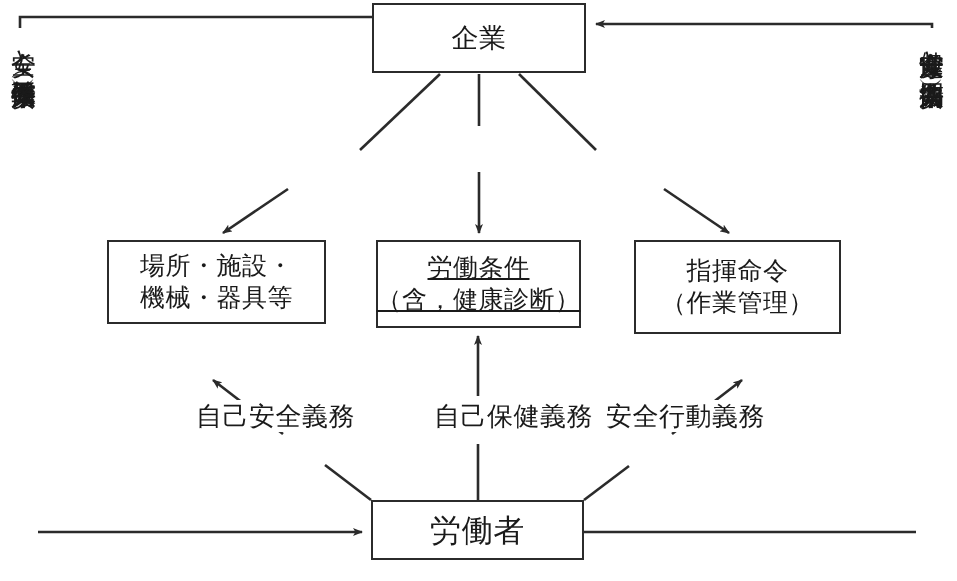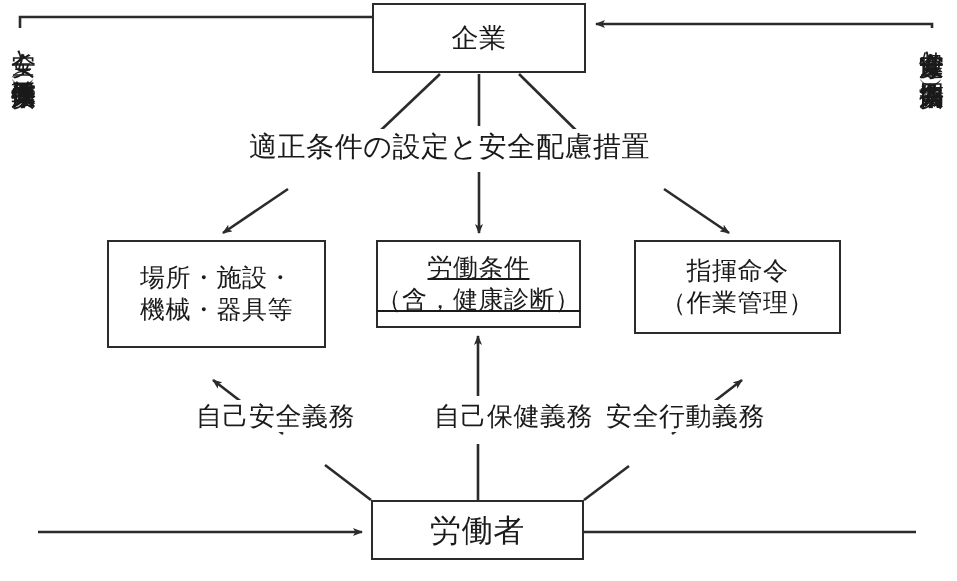--- a/index.html
+++ b/index.html
@@ -56,21 +56,21 @@
     left: 371px;
     top: 500px;
     width: 213px;
     height: 60px;
     font-size: 31px;
   }
   #node-place {
     left: 107px;
     top: 240px;
     width: 219px;
-    height: 108px;
+    height: 84px;
     font-size: 25px;
   }
   #node-conditions {
     left: 376px;
     top: 240px;
     width: 205px;
     height: 88px;
     font-size: 25px;
     text-decoration: underline;
   }
@@ -191,21 +191,20 @@
 
   <div class="node-box" id="node-command">
     <span class="node-line">指揮命令</span>
     <span class="node-line">（作業管理）</span>
   </div>
 
   <div class="node-box" id="node-worker">
     <span class="node-line">労働者</span>
   </div>
 
-  <div class="edge-label" id="label-center-top">適正条件の設定と安全配慮措置</div>
 
   <div class="edge-label" id="label-self-safety">自己安全義務</div>
 
   <div class="edge-label" id="label-self-health">自己保健義務</div>
 
   <div class="edge-label" id="label-safe-action">安全行動義務</div>
 
   <div class="side-label" id="label-left-side">安全と健康確保（安衛法第三条）</div>
 
   <div class="side-label" id="label-right-side">安全健康遵守と協力（安衛法第四条）</div>

